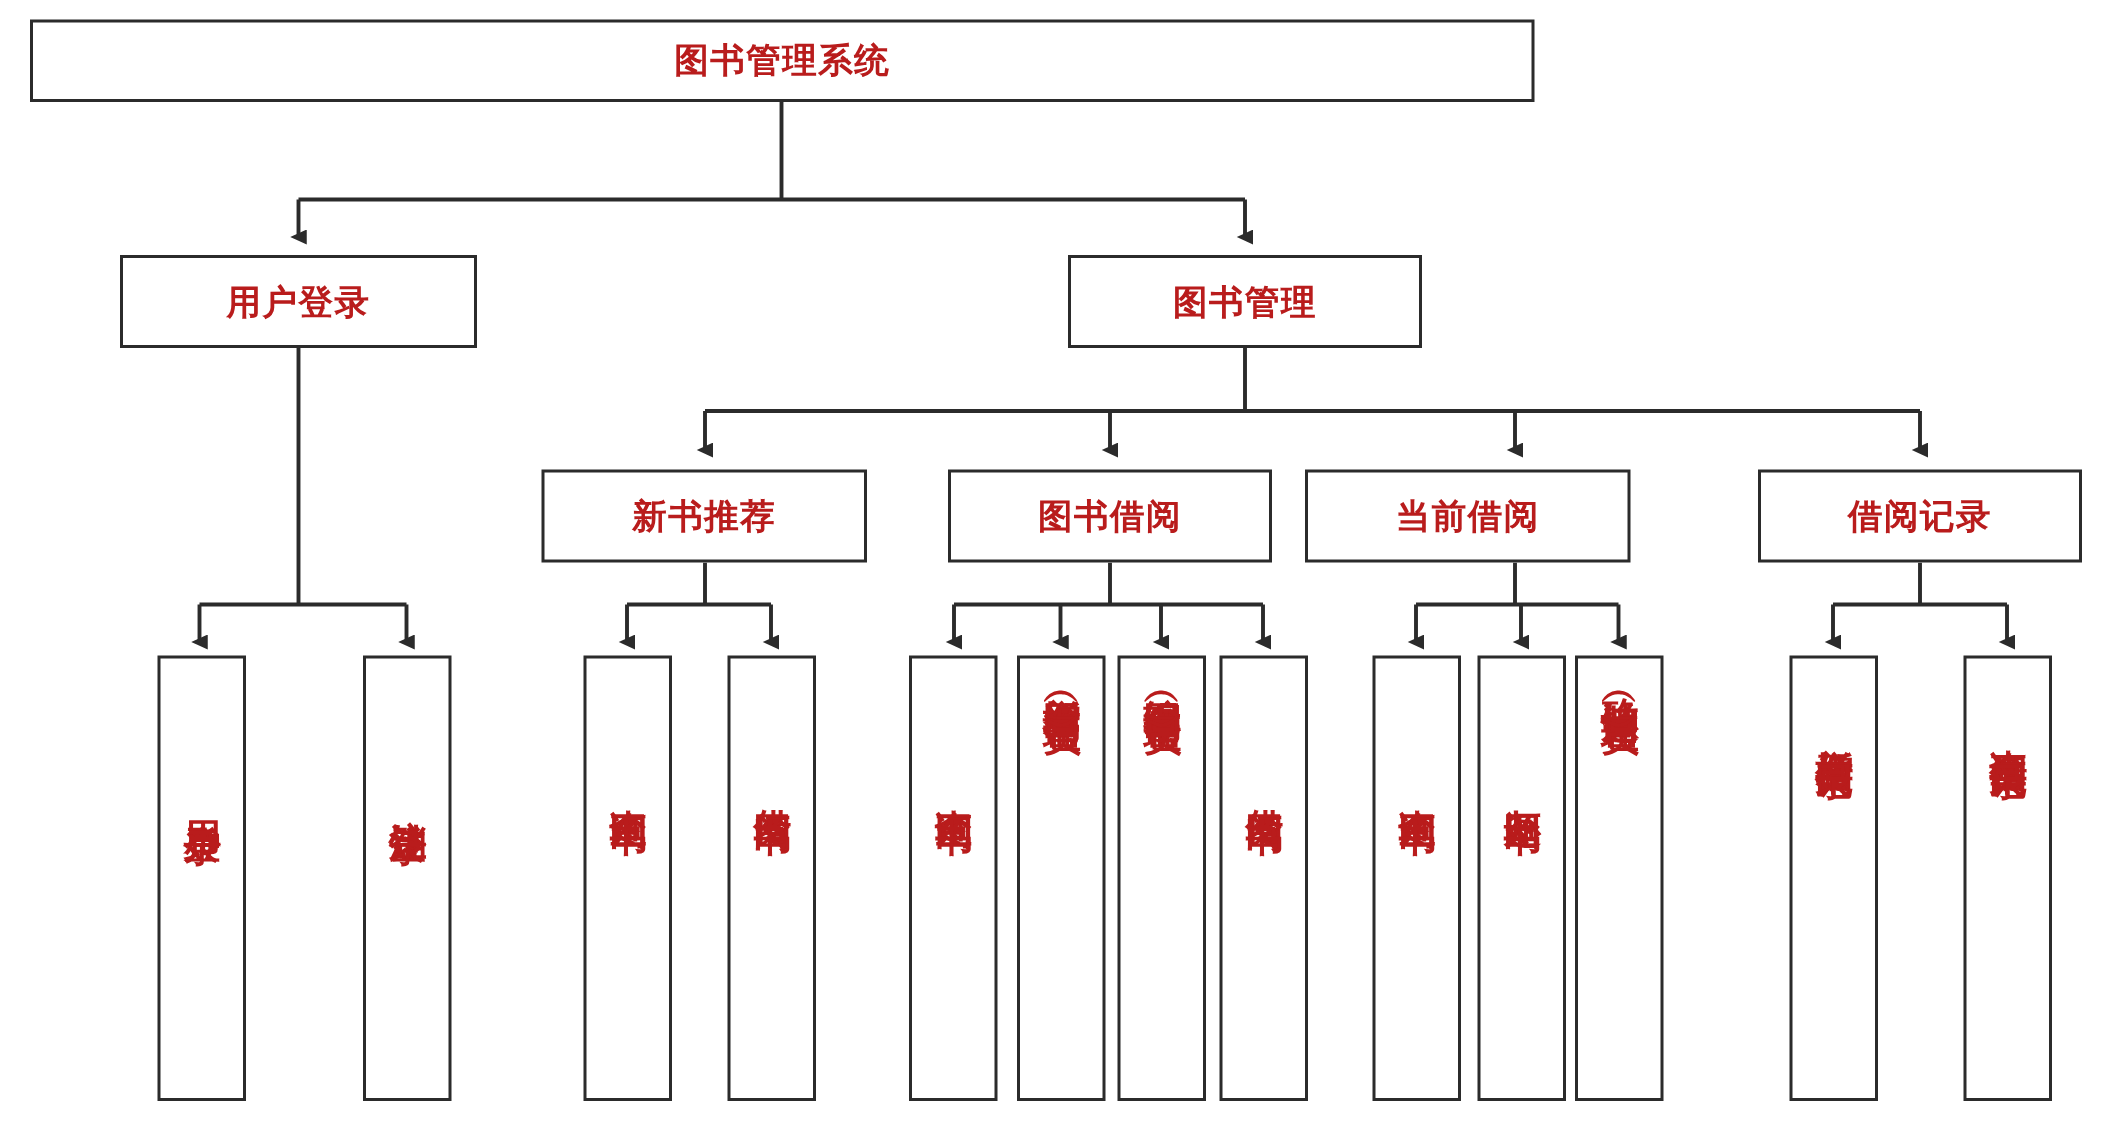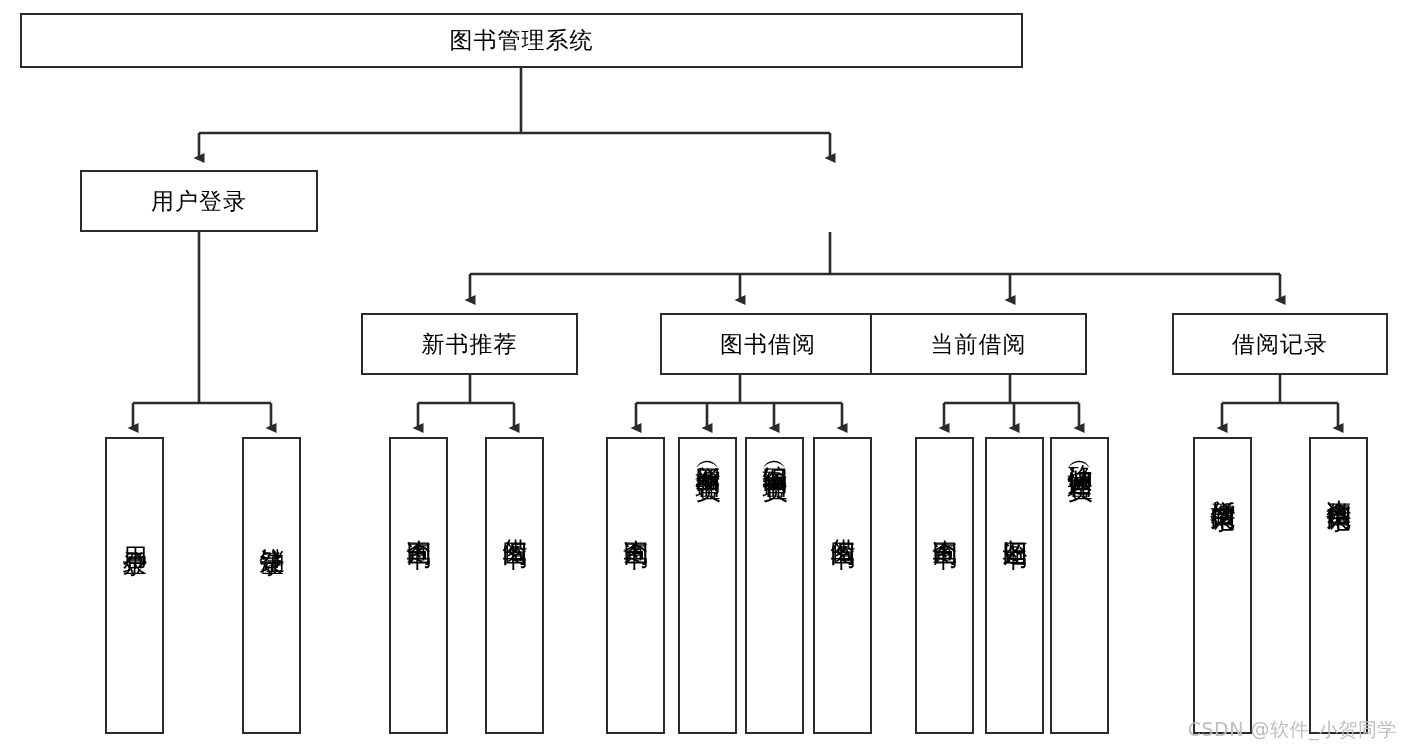--- a/index.html
+++ b/index.html
@@ -26,21 +26,22 @@
     pointer-events: none;
   }
   .node {
     position: absolute;
     box-sizing: border-box;
     border: 2px solid #2b2b2b;
     background: #ffffff;
     display: flex;
     align-items: center;
     justify-content: center;
-    color: #000000;
+    color: #b91c1c;
+    font-weight: bold;
   }
   .node.horiz {
     font-size: 23px;
     letter-spacing: 1px;
   }
   .node.vert {
     align-items: flex-start;
     justify-content: center;
     padding-top: 6px;
   }
@@ -120,25 +121,28 @@
     </g>
   </svg>
 
   <div class="node horiz" style="left:20px; top:13px; width:1003px; height:55px;">
     <span>图书管理系统</span>
   </div>
 
   <div class="node horiz" style="left:80px; top:170px; width:238px; height:62px;">
     <span>用户登录</span>
   </div>
+  <div class="node horiz" style="left:712px; top:170px; width:236px; height:62px;">
+    <span>图书管理</span>
+  </div>
 
   <div class="node horiz" style="left:361px; top:313px; width:217px; height:62px;">
     <span>新书推荐</span>
   </div>
-  <div class="node horiz" style="left:632px; top:313px; width:216px; height:62px;margin-left:28px;">
+  <div class="node horiz" style="left:632px; top:313px; width:216px; height:62px;">
     <span>图书借阅</span>
   </div>
   <div class="node horiz" style="left:870px; top:313px; width:217px; height:62px;">
     <span>当前借阅</span>
   </div>
   <div class="node horiz" style="left:1172px; top:313px; width:216px; height:62px;justify-content:center;">
     <span>借阅记录</span>
   </div>
 
   <div class="node vert" style="left:105px; top:437px; width:59px; height:297px; padding-top:88px;">
@@ -178,15 +182,14 @@
     <span class="vtext">确认归还（管理员）</span>
   </div>
 
   <div class="node vert" style="left:1193px; top:437px; width:59px; height:297px; padding-top:40px;">
     <span class="vtext">新增借阅记录</span>
   </div>
   <div class="node vert" style="left:1309px; top:437px; width:59px; height:297px; padding-top:40px;">
     <span class="vtext">查询借阅记录</span>
   </div>
 
-  <div class="watermark">CSDN @软件_小贺同学</div>
 
 </div>
 
 </body></html>

